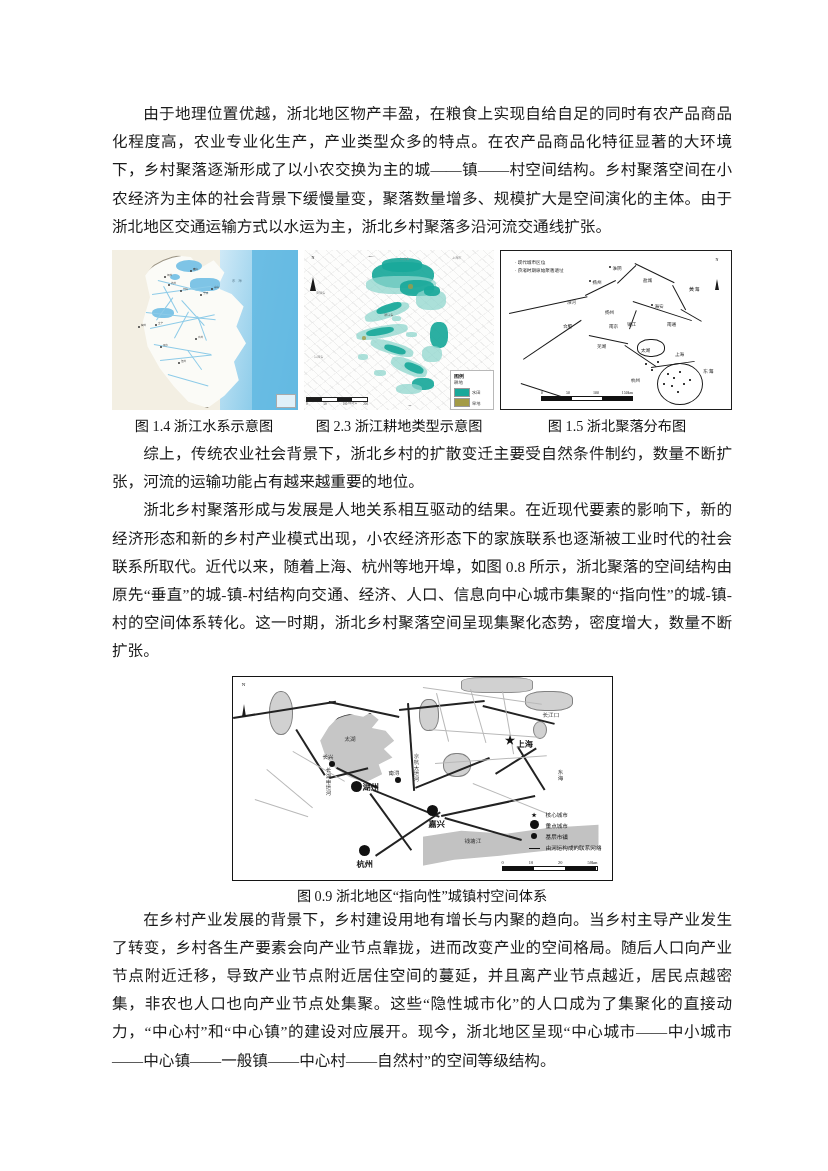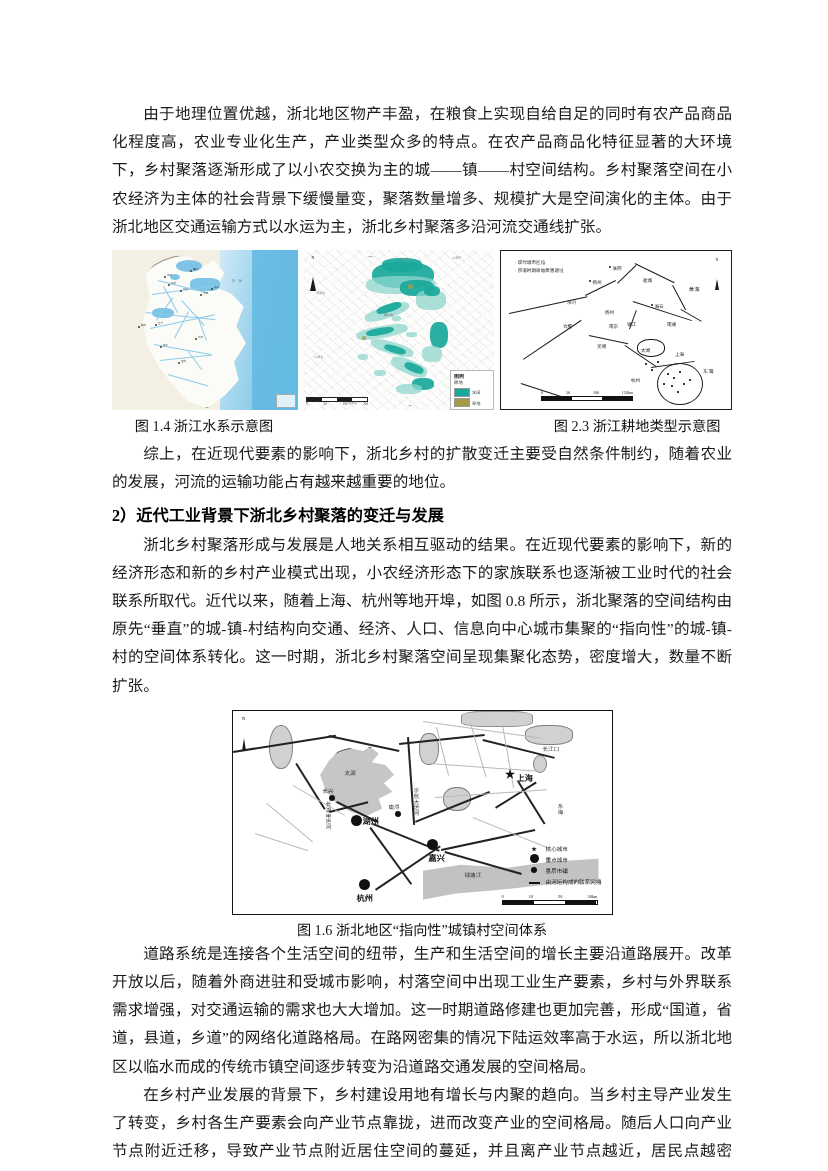--- a/index.html
+++ b/index.html
@@ -638,27 +638,27 @@
                 <i></i>
               </div>
           </div>
         </div>
       </div>
     </div>
 
     <div class="fig-caption-row">
       <span class="cap-a">图 1.4 浙江水系示意图</span>
       <span class="cap-b">图 2.3 浙江耕地类型示意图</span>
+      <span class="cap-c">图 1.5 浙北聚落分布图</span>
     </div>
 
     <div class="gap-s"></div>
 
-    <p class="body-text">综上，在近现代要素的影响下，浙北乡村的扩散变迁主要受自然条件制约，随着农业的发展，河流的运输功能占有越来越重要的地位。</p>
-
-    <h2 class="section-heading">2）近代工业背景下浙北乡村聚落的变迁与发展</h2>
+    <p class="body-text">综上，传统农业社会背景下，浙北乡村的扩散变迁主要受自然条件制约，数量不断扩张，河流的运输功能占有越来越重要的地位。</p>
+
 
     <p class="body-text">浙北乡村聚落形成与发展是人地关系相互驱动的结果。在近现代要素的影响下，新的经济形态和新的乡村产业模式出现，小农经济形态下的家族联系也逐渐被工业时代的社会联系所取代。近代以来，随着上海、杭州等地开埠，如图 0.8 所示，浙北聚落的空间结构由原先“垂直”的城-镇-村结构向交通、经济、人口、信息向中心城市集聚的“指向性”的城-镇-村的空间体系转化。这一时期，浙北乡村聚落空间呈现集聚化态势，密度增大，数量不断扩张。</p>
 
     <div class="fig16-wrap">
       <div class="map16">
 
         <div class="m16-taihu"></div>
         <div class="m16-qiantang"></div>
 
         <div class="m16-water" style="left:36px;top:14px;width:22px;height:42px;border-radius:48%;border:1px solid #6a6a6a;"></div>
@@ -750,20 +750,19 @@
           </div>
           <div class="bar">
               <i></i>
               <i></i>
               <i></i>
             </div>
         </div>
       </div>
     </div>
 
-    <div class="fig16-caption">图 1.6 浙北地区“指向性”城镇村空间体系</div>
-
-    <p class="body-text">道路系统是连接各个生活空间的纽带，生产和生活空间的增长主要沿道路展开。改革开放以后，随着外商进驻和受城市影响，村落空间中出现工业生产要素，乡村与外界联系需求增强，对交通运输的需求也大大增加。这一时期道路修建也更加完善，形成“国道，省道，县道，乡道”的网络化道路格局。在路网密集的情况下陆运效率高于水运，所以浙北地区以临水而成的传统市镇空间逐步转变为沿道路交通发展的空间格局。</p>
+    <div class="fig16-caption">图 0.9 浙北地区“指向性”城镇村空间体系</div>
+
 
     <p class="body-text">在乡村产业发展的背景下，乡村建设用地有增长与内聚的趋向。当乡村主导产业发生了转变，乡村各生产要素会向产业节点靠拢，进而改变产业的空间格局。随后人口向产业节点附近迁移，导致产业节点附近居住空间的蔓延，并且离产业节点越近，居民点越密集，非农也人口也向产业节点处集聚。这些“隐性城市化”的人口成为了集聚化的直接动力，“中心村”和“中心镇”的建设对应展开。现今，浙北地区呈现“中心城市——中小城市——中心镇——一般镇——中心村——自然村”的空间等级结构。</p>
 
   </div>
 </div>
 
 </body></html>

